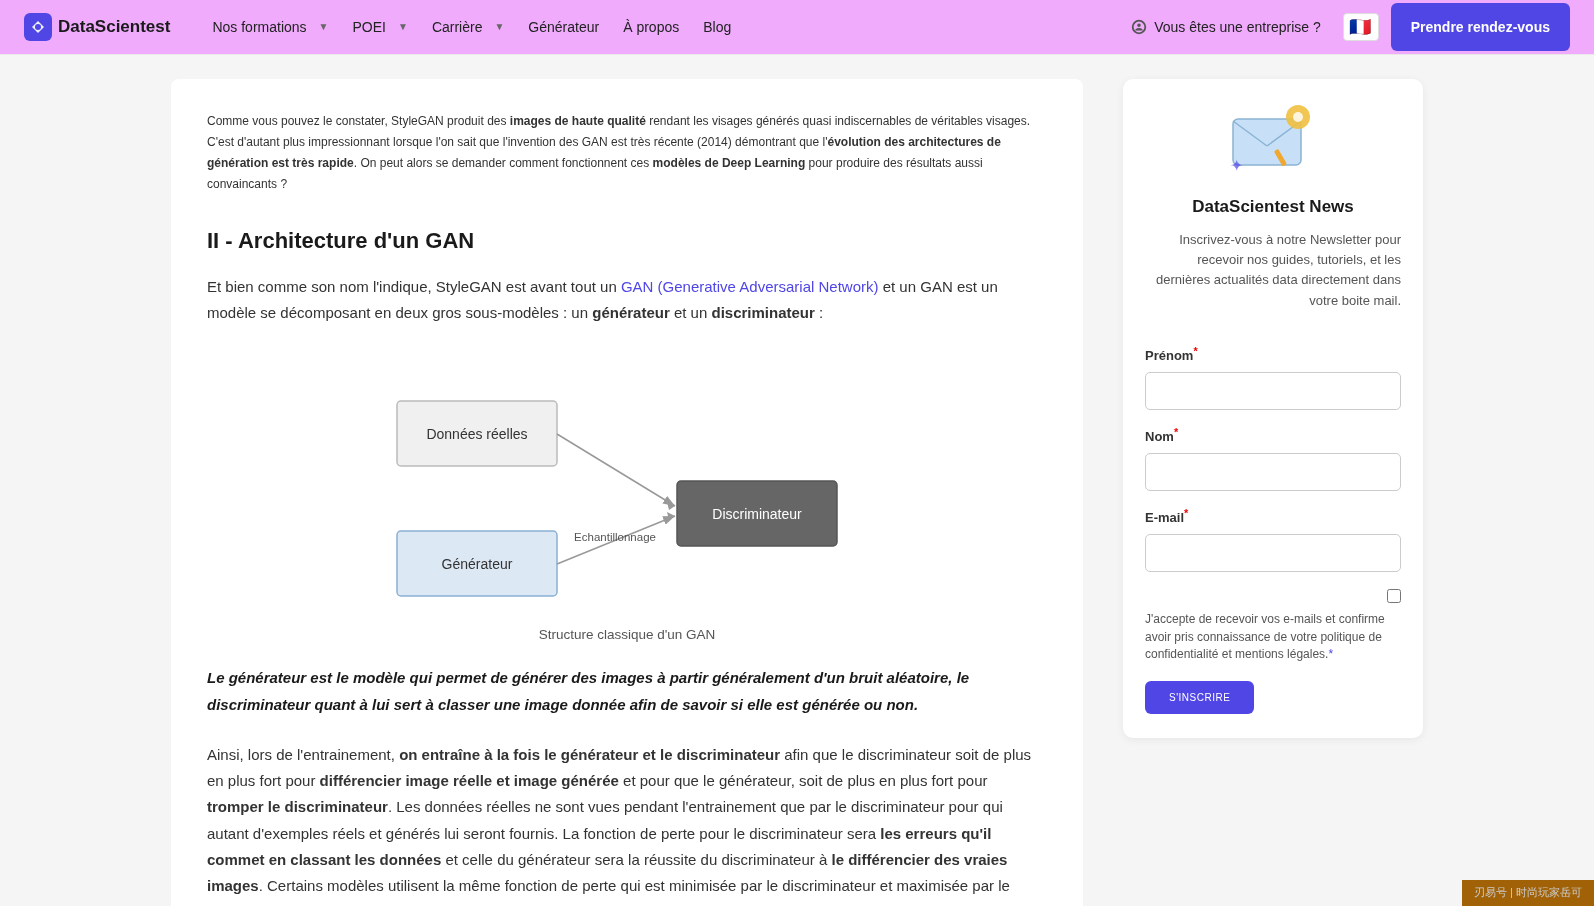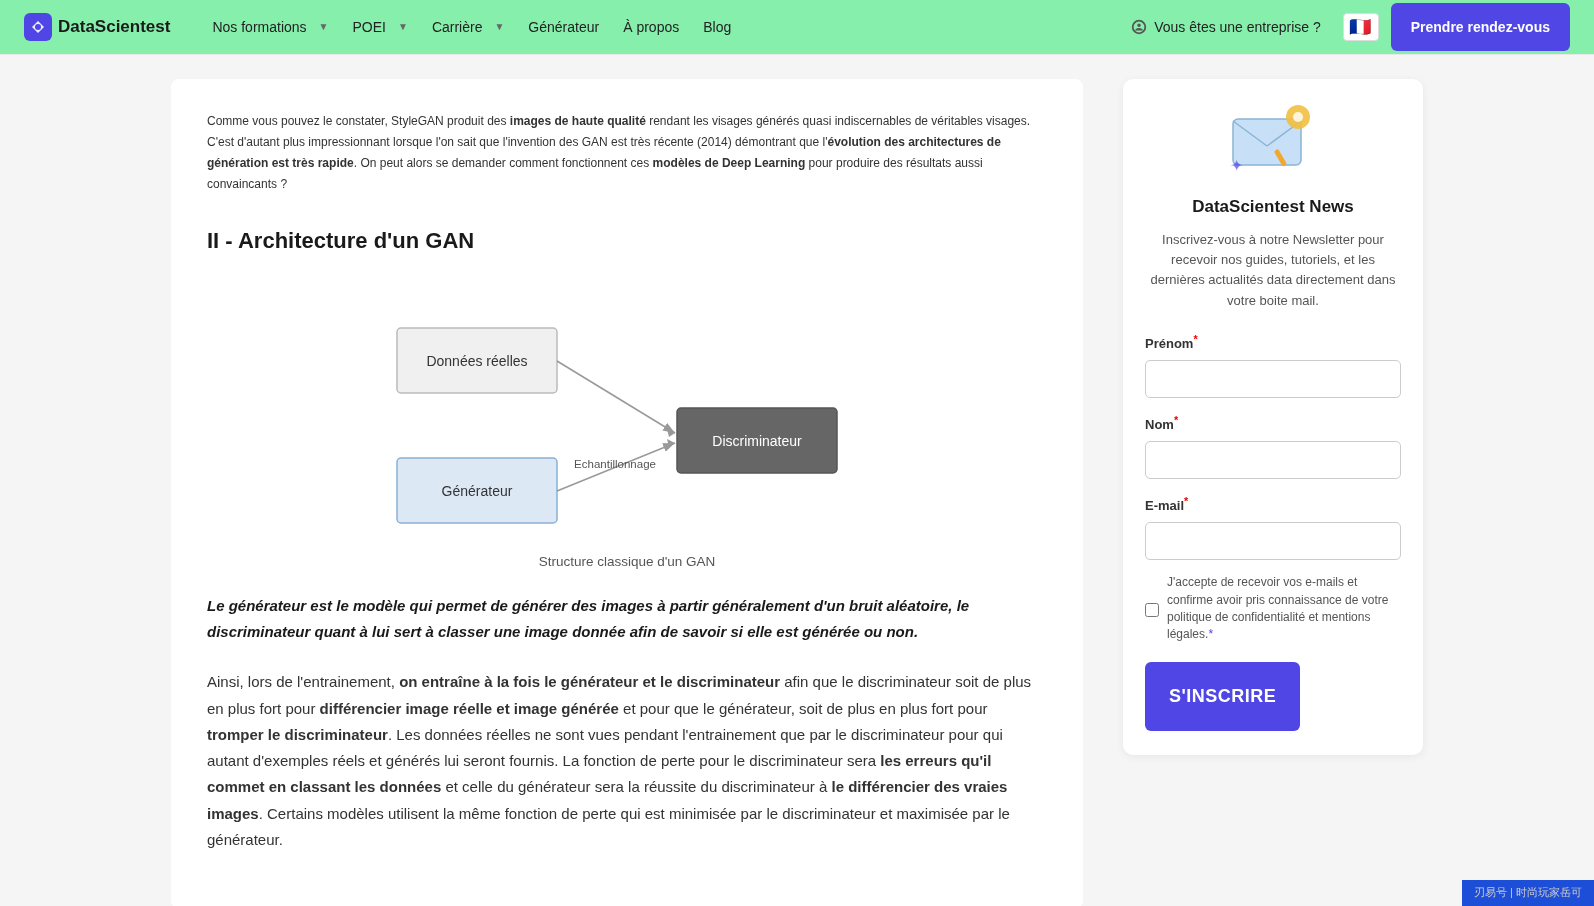--- a/index.html
+++ b/index.html
@@ -1,20 +1,20 @@
 <!DOCTYPE html>
 <html><head>
   <meta charset="utf-8">
   <style>
     * { box-sizing: border-box; margin: 0; padding: 0; }
     body { font-family: -apple-system, BlinkMacSystemFont, 'Segoe UI', Arial, sans-serif; background: #f5f5f5; color: #222; font-size: 15px; line-height: 1.6; }
 
     
     .navbar {
-      background: #86efac;
+      background: #f0abfc;
       border-bottom: 1px solid #e8e8e8;
       height: 55px;
       display: flex;
       align-items: center;
       padding: 0 24px;
       position: sticky;
       top: 0;
       z-index: 100;
       gap: 0;
     }
@@ -186,23 +186,23 @@
       font-size: 17px;
       font-weight: 700;
       color: #1a1a1a;
       text-align: center;
       margin-bottom: 10px;
     }
 
     .newsletter-desc {
       font-size: 13px;
       color: #555;
-      text-align: center;
+      text-align: right;
       line-height: 1.55;
-      margin-bottom: 20px;
+      margin-bottom: 32px;
     }
 
     .form-group {
       margin-bottom: 14px;
     }
     .form-label {
       font-size: 13px;
       font-weight: 700;
       color: #333;
       display: block;
@@ -215,53 +215,54 @@
       border: 1px solid #ccc;
       border-radius: 5px;
       padding: 0 10px;
       font-size: 14px;
       outline: none;
       background: #fff;
     }
 
     .checkbox-row {
       display: flex;
-      align-items: center;
+      align-items: flex-end;
       gap: 8px;
       margin-bottom: 18px;
+      flex-direction: column;
     }
     .checkbox-row input[type="checkbox"] {
       margin-top: 3px;
       width: 14px;
       height: 14px;
       flex-shrink: 0;
       cursor: pointer;
     }
     .checkbox-label {
       font-size: 12px;
       color: #555;
       line-height: 1.45;
     }
     .checkbox-label a { color: #4f46e5; text-decoration: none; }
 
     .submit-btn {
       background: #4f46e5;
       color: #fff;
       border: none;
       border-radius: 6px;
-      padding: 24px 24px;
-      font-size: 18px;
-      font-weight: 700;
+      padding: 11px 24px;
+      font-size: 10px;
+      font-weight: 400;
       cursor: pointer;
       letter-spacing: 0.5px;
     }
 
     
     .bottom-bar {
-      background: #1d4ed8;
+      background: #a16207;
       color: #ccc;
       font-size: 11px;
       text-align: right;
       padding: 4px 12px;
       position: fixed;
       bottom: 0;
       right: 0;
       z-index: 200;
     }
   </style>
@@ -319,20 +320,23 @@
 <div class="page-container">
 
   <article class="article-main">
 
     <p class="article-intro">
       Comme vous pouvez le constater, StyleGAN produit des <strong>images de haute qualité</strong> rendant les visages générés quasi indiscernables de véritables visages. C'est d'autant plus impressionnant lorsque l'on sait que l'invention des GAN est très récente (2014) démontrant que l'<strong>évolution des architectures de génération est très rapide</strong>. On peut alors se demander comment fonctionnent ces <strong>modèles de Deep Learning</strong> pour produire des résultats aussi convaincants ?
     </p>
 
     <h2 class="section-heading">II - Architecture d'un GAN</h2>
 
+    <p class="article-body">
+      Et bien comme son nom l'indique, StyleGAN est avant tout un <a href="#">GAN (Generative Adversarial Network)</a> et un GAN est un modèle se décomposant en deux gros sous-modèles : un <strong>générateur</strong> et un <strong>discriminateur</strong> :
+    </p>
 
     <div class="diagram-container">
       <svg class="diagram-svg-wrap" viewBox="0 0 520 260" xmlns="http://www.w3.org/2000/svg">
 
         <rect x="30" y="50" width="160" height="65" rx="4" ry="4" fill="#f0f0f0" stroke="#bbb" stroke-width="1.5"></rect>
         <text x="110" y="88" text-anchor="middle" font-size="14" fill="#333" font-family="Arial, sans-serif">Données réelles</text>
 
         <rect x="30" y="180" width="160" height="65" rx="4" ry="4" fill="#dde8f5" stroke="#8ab0d4" stroke-width="1.5"></rect>
         <text x="110" y="218" text-anchor="middle" font-size="14" fill="#333" font-family="Arial, sans-serif">Générateur</text>
 

